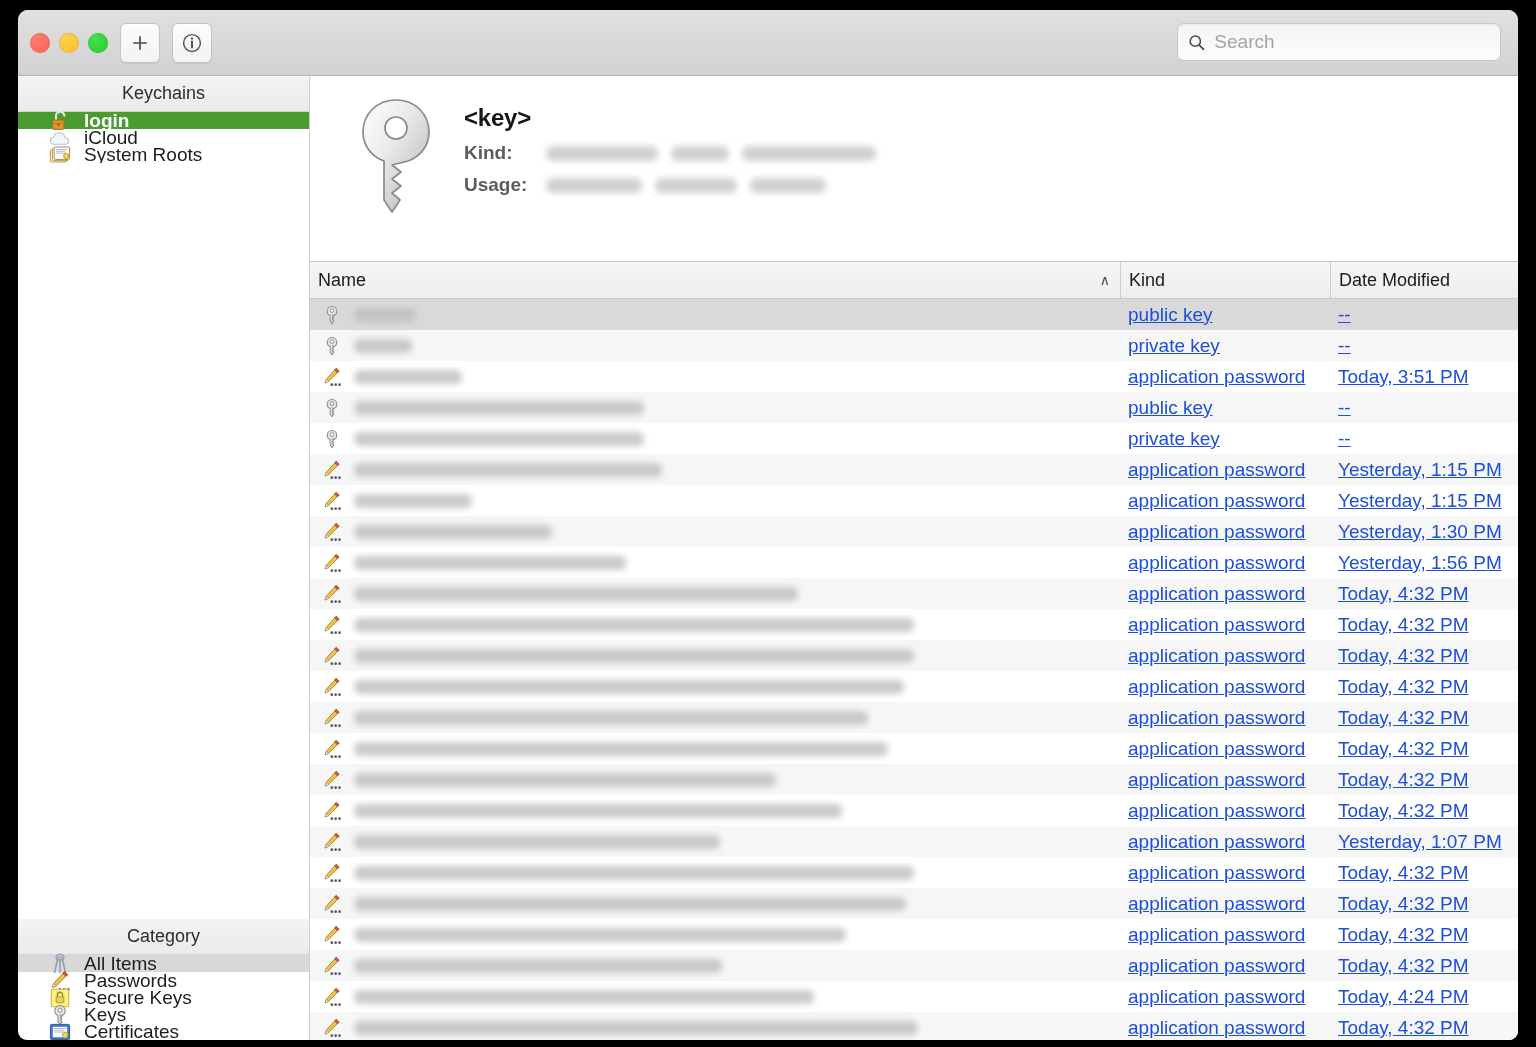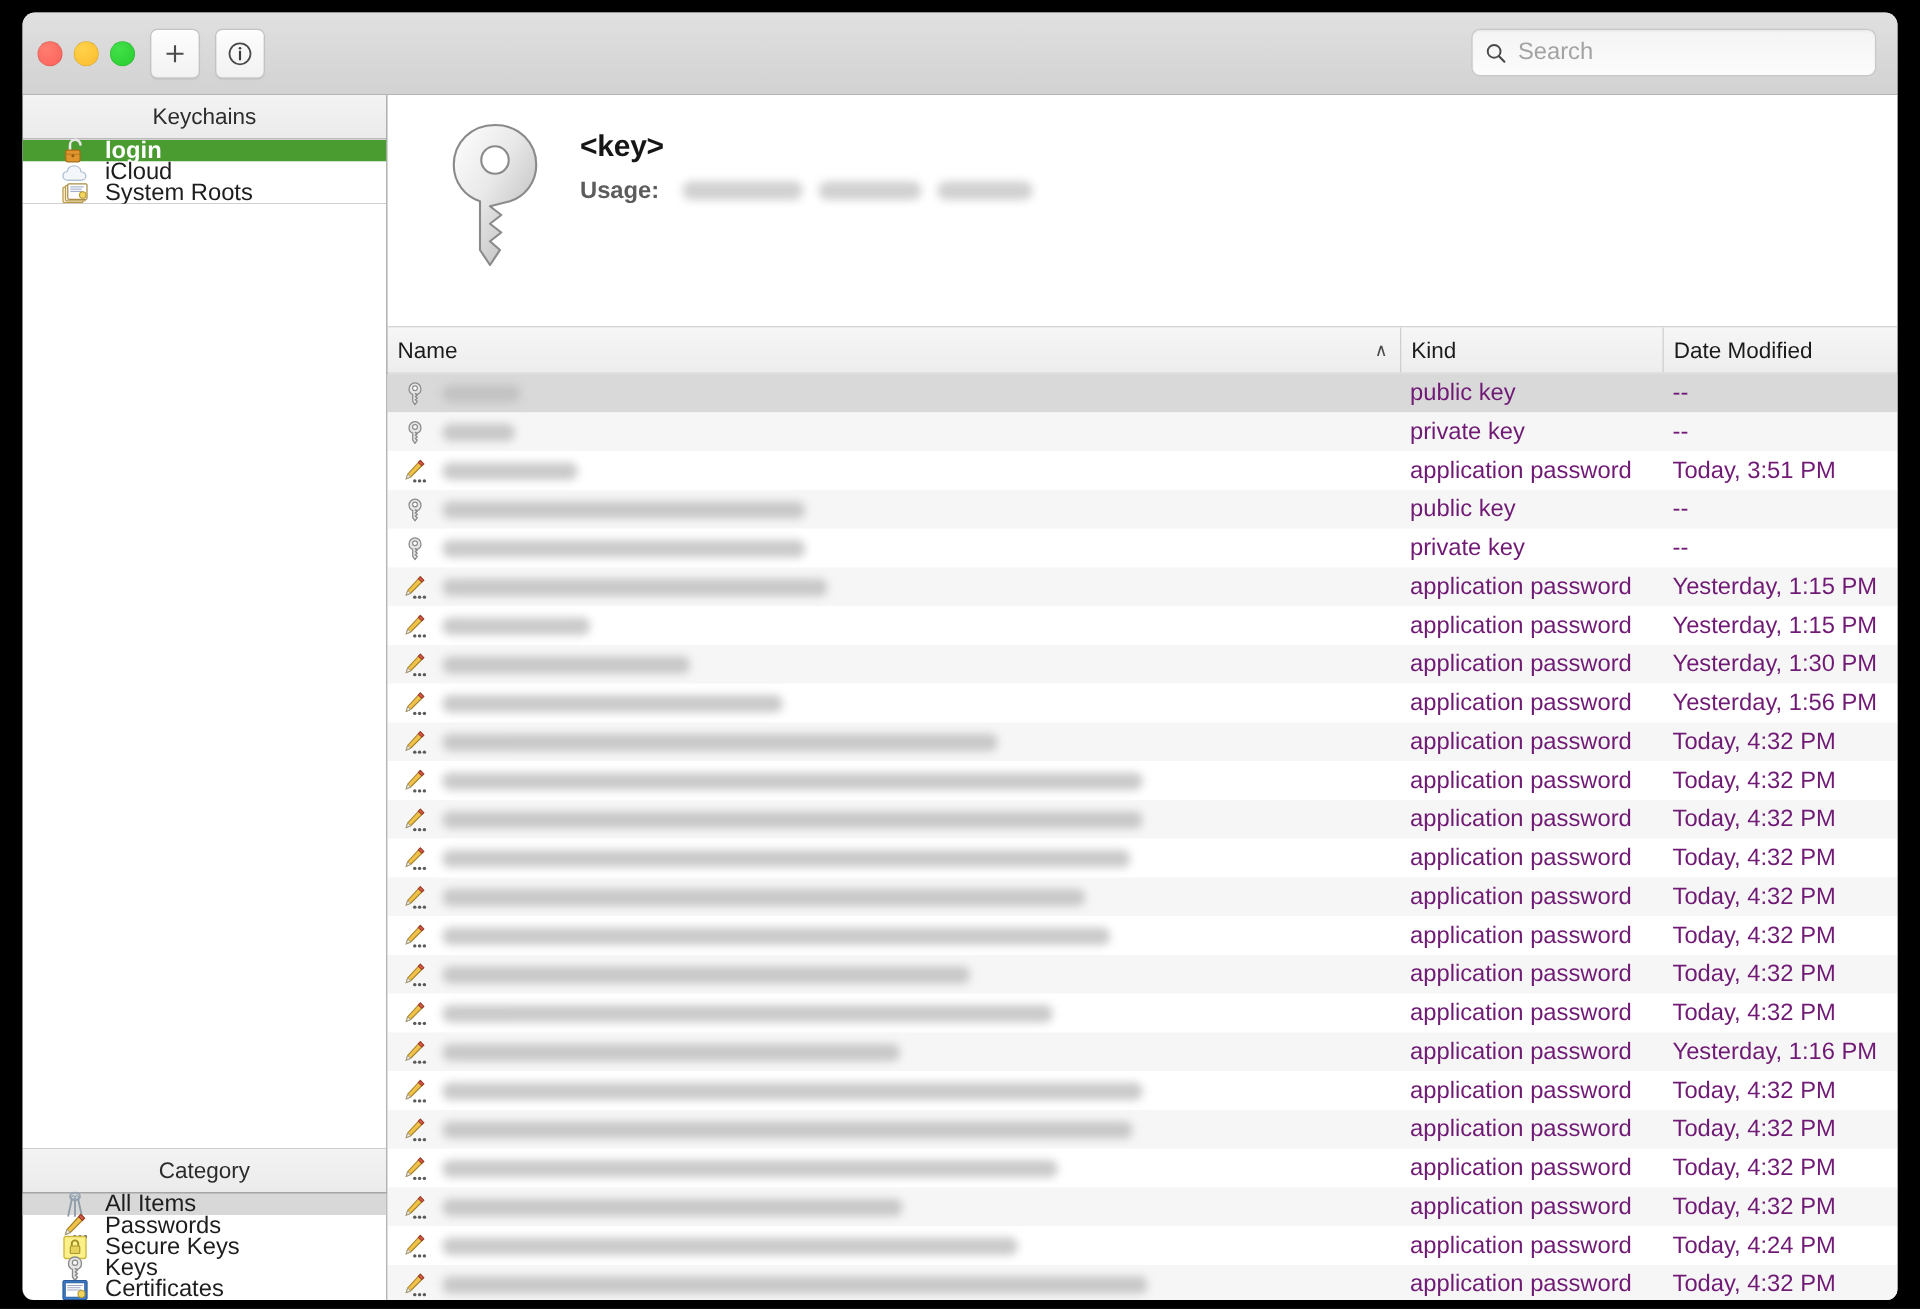--- a/index.html
+++ b/index.html
@@ -198,21 +198,22 @@
   #tbody {
     flex: 1 1 auto;
     overflow: hidden;
     background: #ffffff;
   }
   .row {
     display: flex;
     height: 31px;
     align-items: center;
     font-size: 19px;
-    color: #701a75;
+    color: #1d4ed8;
+    text-decoration: underline;
   }
   .row.odd  { background: #ffffff; }
   .row.even { background: #f6f6f6; }
   .row.selected { background: #d9d9d9; }
 
   .c-name { flex: 0 0 810px; display: flex; align-items: center; padding-left: 8px; min-width:0;}
   .c-kind { flex: 0 0 210px; padding-left: 8px; }
   .c-date { flex: 1 1 auto; padding-left: 8px; }
 
   .row-ico { width: 28px; flex: 0 0 28px; display:flex; align-items:center; justify-content:center; }
@@ -376,20 +377,24 @@
                 <stop offset="100%" stop-color="#b0b0b0"></stop>
               </linearGradient>
             </defs>
             <path d="M42 6 C23 6 9 20 9 38 C9 52 18 63 30 67 L30 106 L38 118 L46 106 L38 99 L47 92 L38 85 L47 78 L38 71 L54 67 C66 63 75 52 75 38 C75 20 61 6 42 6 Z" fill="url(#kg)" stroke="#8a8a8a" stroke-width="1.7" stroke-linejoin="round"></path>
             <circle cx="42" cy="34" r="11" fill="#ffffff" stroke="#8a8a8a" stroke-width="1.7"></circle>
           </svg>
         </div>
         <div id="detail-text">
           <div id="detail-title">&lt;key&gt;</div>
           <div class="detail-line">
+            <span class="detail-label">Kind:</span>
+            <span id="kind-redactions"><span class="redact" style="width: 112px;"></span><span class="redact" style="width: 58px;"></span><span class="redact" style="width: 134px;"></span></span>
+          </div>
+          <div class="detail-line">
             <span class="detail-label">Usage:</span>
             <span id="usage-redactions"><span class="redact" style="width: 96px;"></span><span class="redact" style="width: 82px;"></span><span class="redact" style="width: 76px;"></span></span>
           </div>
         </div>
       </div>
 
       <div id="thead">
         <div class="th th-name">
           <span>Name</span>
           <span class="sort-caret">∧</span>
@@ -684,21 +689,21 @@
                   <path d="M16.6 2.6 L19.6 5.6 L17.9 7.3 L14.9 4.3 Z" fill="#d95b4a" stroke="#9e3c2f" stroke-width="0.9"></path>
                   <path d="M4.4 18.6 L5.6 14.6 L8.2 17 Z" fill="#f6f2e6" stroke="#9a9686" stroke-width="0.8"></path>
                   <circle cx="11.8" cy="20.4" r="1.5" fill="#5a5a5a"></circle>
                   <circle cx="16" cy="20.4" r="1.5" fill="#5a5a5a"></circle>
                   <circle cx="20.2" cy="20.4" r="1.5" fill="#5a5a5a"></circle>
                 </svg>
               </span>
               <span class="name-blur" style="width: 366px; display: inline-block;"></span>
             </div>
             <div class="c-kind">application password</div>
-            <div class="c-date">Yesterday, 1:16 PM</div>
+            <div class="c-date">Yesterday, 1:07 PM</div>
           </div>
           <div class="row odd">
             <div class="c-name">
               <span class="row-ico">
                 <svg width="22" height="22" viewBox="0 0 24 24">
                   <path d="M16.6 2.6 L19.6 5.6 L8.2 17 L4.4 18.6 L5.6 14.6 Z" fill="#f0c24a" stroke="#a8832a" stroke-width="1"></path>
                   <path d="M16.6 2.6 L19.6 5.6 L17.9 7.3 L14.9 4.3 Z" fill="#d95b4a" stroke="#9e3c2f" stroke-width="0.9"></path>
                   <path d="M4.4 18.6 L5.6 14.6 L8.2 17 Z" fill="#f6f2e6" stroke="#9a9686" stroke-width="0.8"></path>
                   <circle cx="11.8" cy="20.4" r="1.5" fill="#5a5a5a"></circle>
                   <circle cx="16" cy="20.4" r="1.5" fill="#5a5a5a"></circle>

